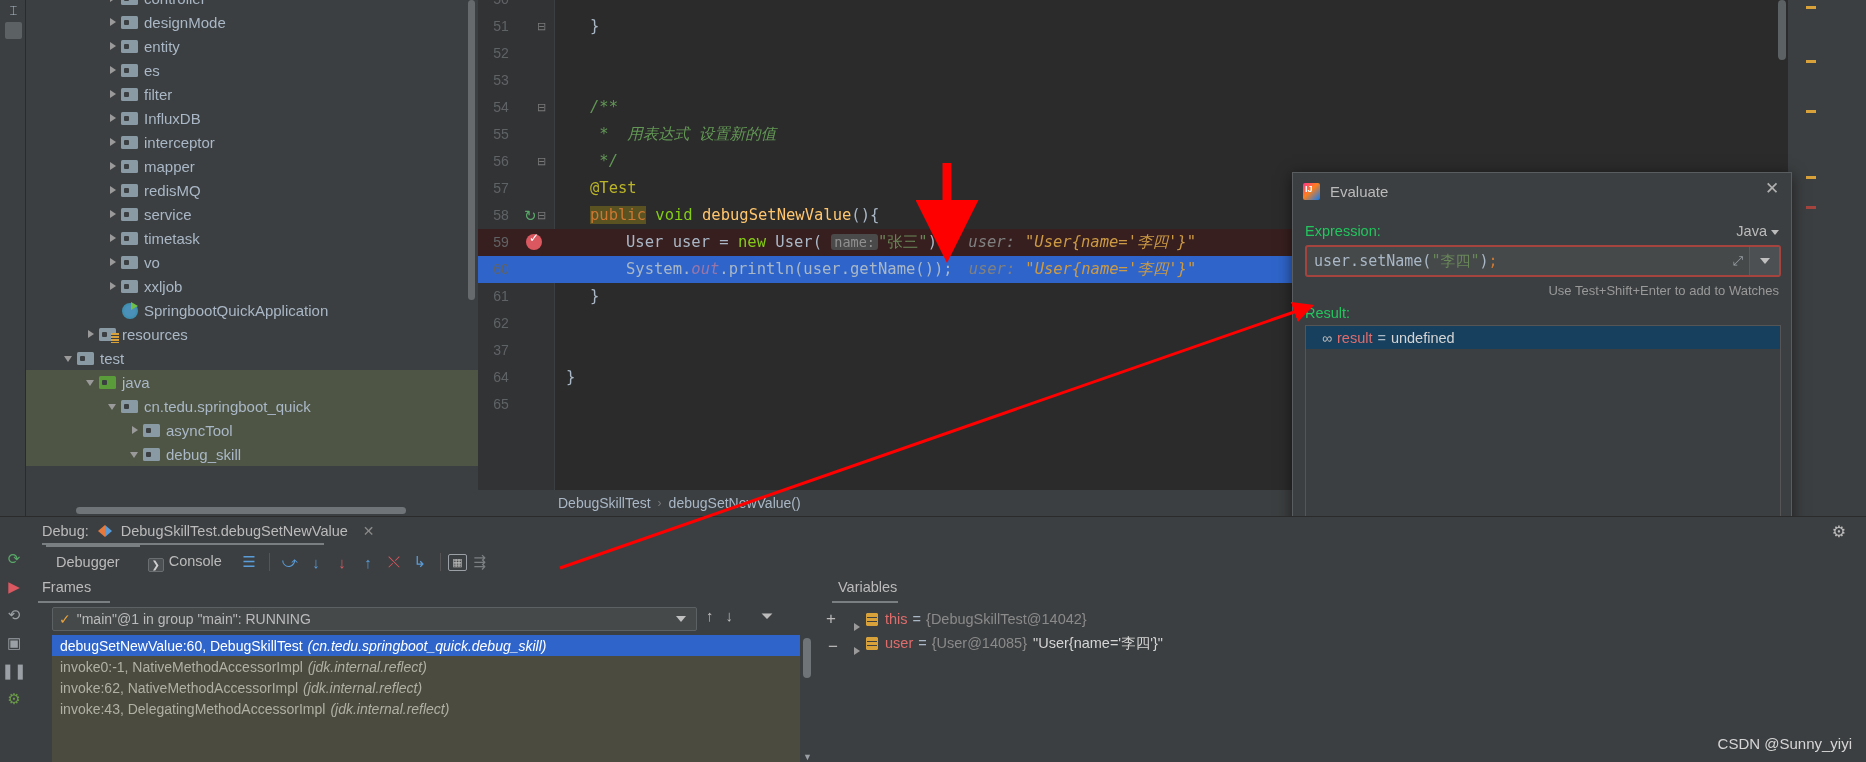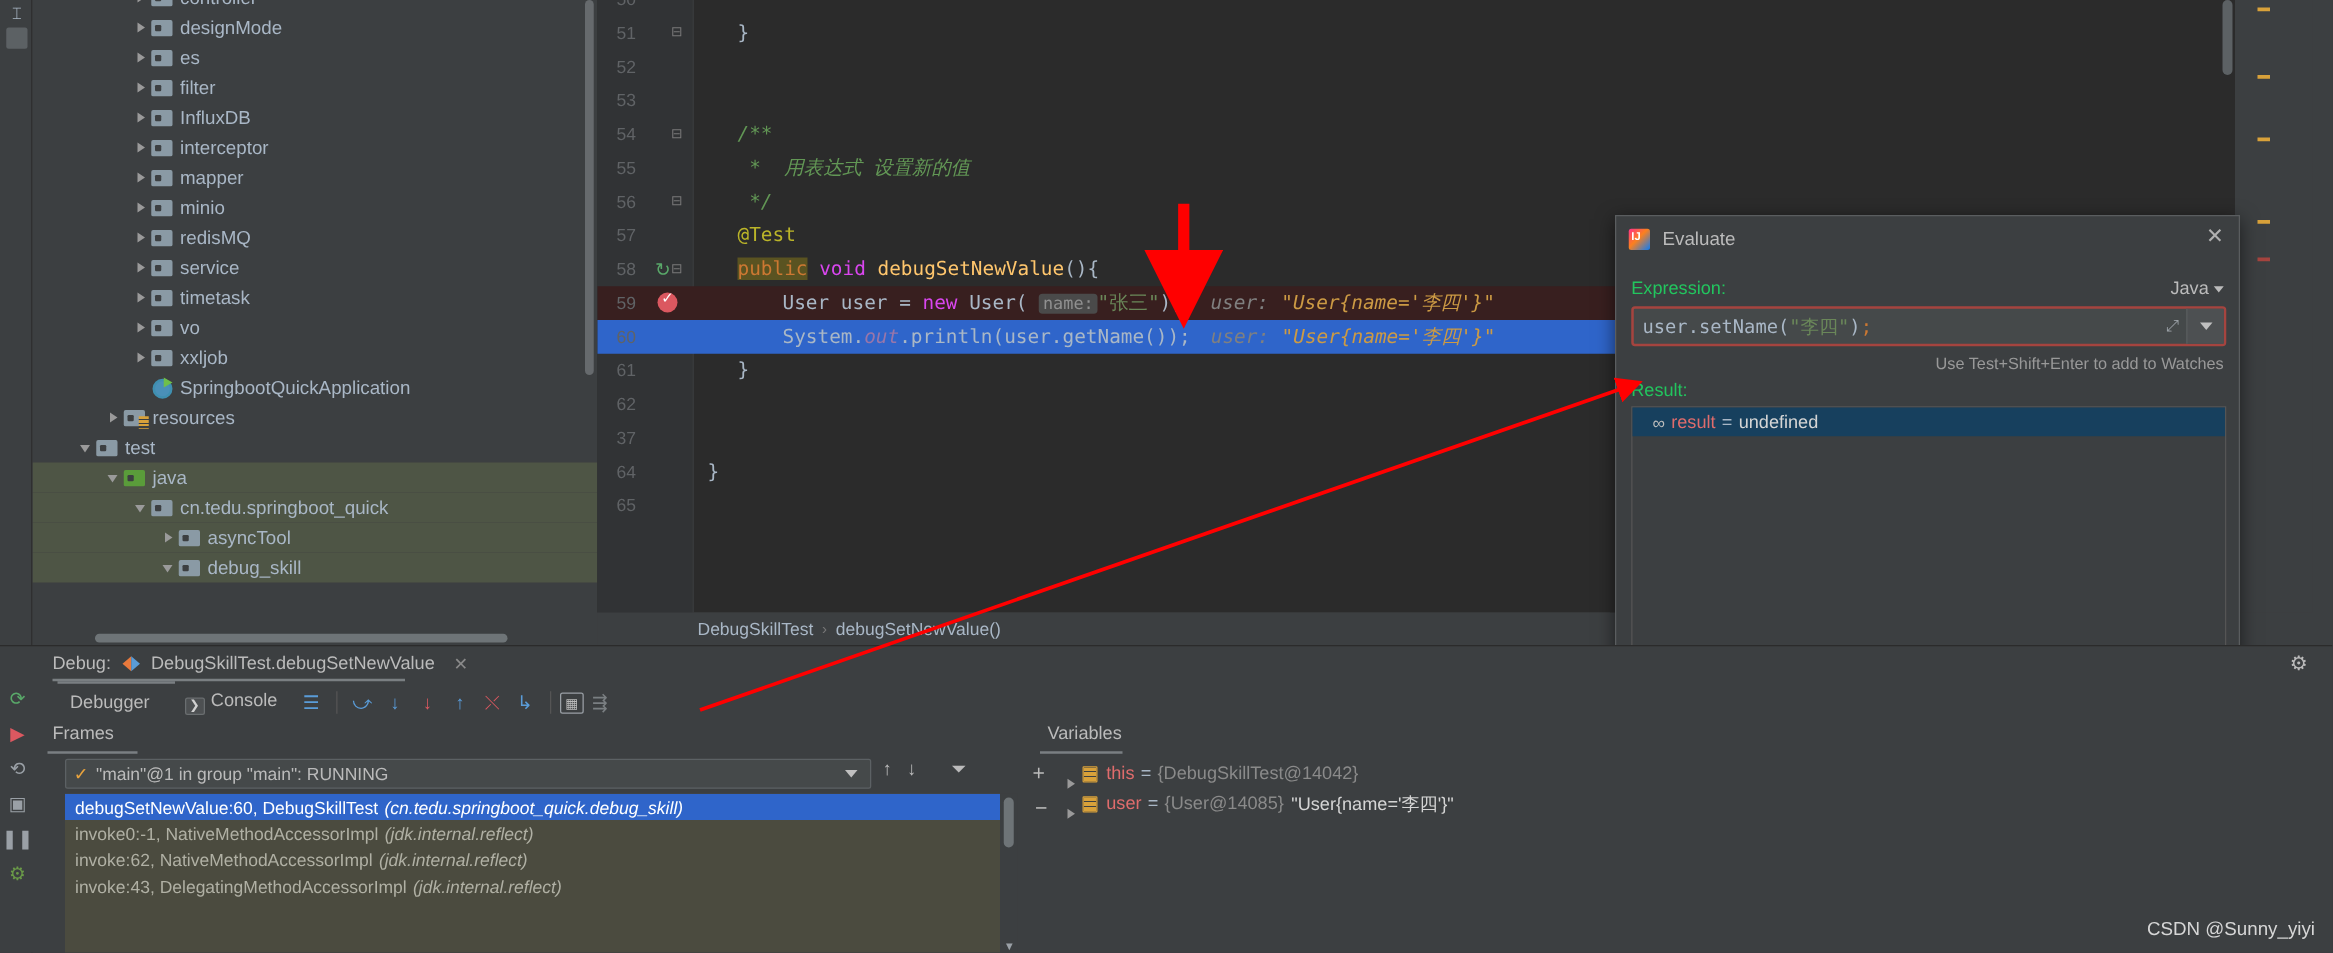--- a/index.html
+++ b/index.html
@@ -104,21 +104,21 @@
   .lnum {
     position: absolute; left: 0; width: 46px; text-align: center;
     color: #606366; font-family: "Liberation Sans", sans-serif; font-size: 14px;
     line-height: 27px;
   }
   .fold {
     position: absolute; left: 58px; width: 11px; height: 27px;
     color: #787878; font-size: 11px; line-height: 27px; text-align: center;
   }
   .code { position: absolute; left: 88px; line-height: 27px; }
-  .kw  { color: #d946ef; }
+  .kw  { color: #84cc16; }
   .cm  { color: #629755; font-style: italic; }
   .str { color: #6a8759; }
   .ann { color: #bbb529; }
   .fn  { color: #ffc66d; }
   .pl  { color: #a9b7c6; }
   .pur { color: #9876aa; font-style: italic; }
   .hint { color: #808080; font-style: italic; font-family: "DejaVu Sans Mono", monospace; }
   .hintv { color: #cc9a44; font-style: italic; }
   .param-hint {
     background: #4a4a4a; color: #909090; border-radius: 3px; padding: 0 3px;
@@ -381,20 +381,25 @@
           <span class="tree-label">controller</span>
         </div>
         <div class="tree-row" style="padding-left: 80px;">
           <span class="arrow closed"></span>
           <span class="folder"></span>
           <span class="tree-label">designMode</span>
         </div>
         <div class="tree-row" style="padding-left: 80px;">
           <span class="arrow closed"></span>
           <span class="folder"></span>
+          <span class="tree-label">entity</span>
+        </div>
+        <div class="tree-row" style="padding-left: 80px;">
+          <span class="arrow closed"></span>
+          <span class="folder"></span>
           <span class="tree-label">es</span>
         </div>
         <div class="tree-row" style="padding-left: 80px;">
           <span class="arrow closed"></span>
           <span class="folder"></span>
           <span class="tree-label">filter</span>
         </div>
         <div class="tree-row" style="padding-left: 80px;">
           <span class="arrow closed"></span>
           <span class="folder"></span>
@@ -402,25 +407,20 @@
         </div>
         <div class="tree-row" style="padding-left: 80px;">
           <span class="arrow closed"></span>
           <span class="folder"></span>
           <span class="tree-label">interceptor</span>
         </div>
         <div class="tree-row" style="padding-left: 80px;">
           <span class="arrow closed"></span>
           <span class="folder"></span>
           <span class="tree-label">mapper</span>
-        </div>
-        <div class="tree-row" style="padding-left: 80px;">
-          <span class="arrow closed"></span>
-          <span class="folder"></span>
-          <span class="tree-label">minio</span>
         </div>
         <div class="tree-row" style="padding-left: 80px;">
           <span class="arrow closed"></span>
           <span class="folder"></span>
           <span class="tree-label">redisMQ</span>
         </div>
         <div class="tree-row" style="padding-left: 80px;">
           <span class="arrow closed"></span>
           <span class="folder"></span>
           <span class="tree-label">service</span>

